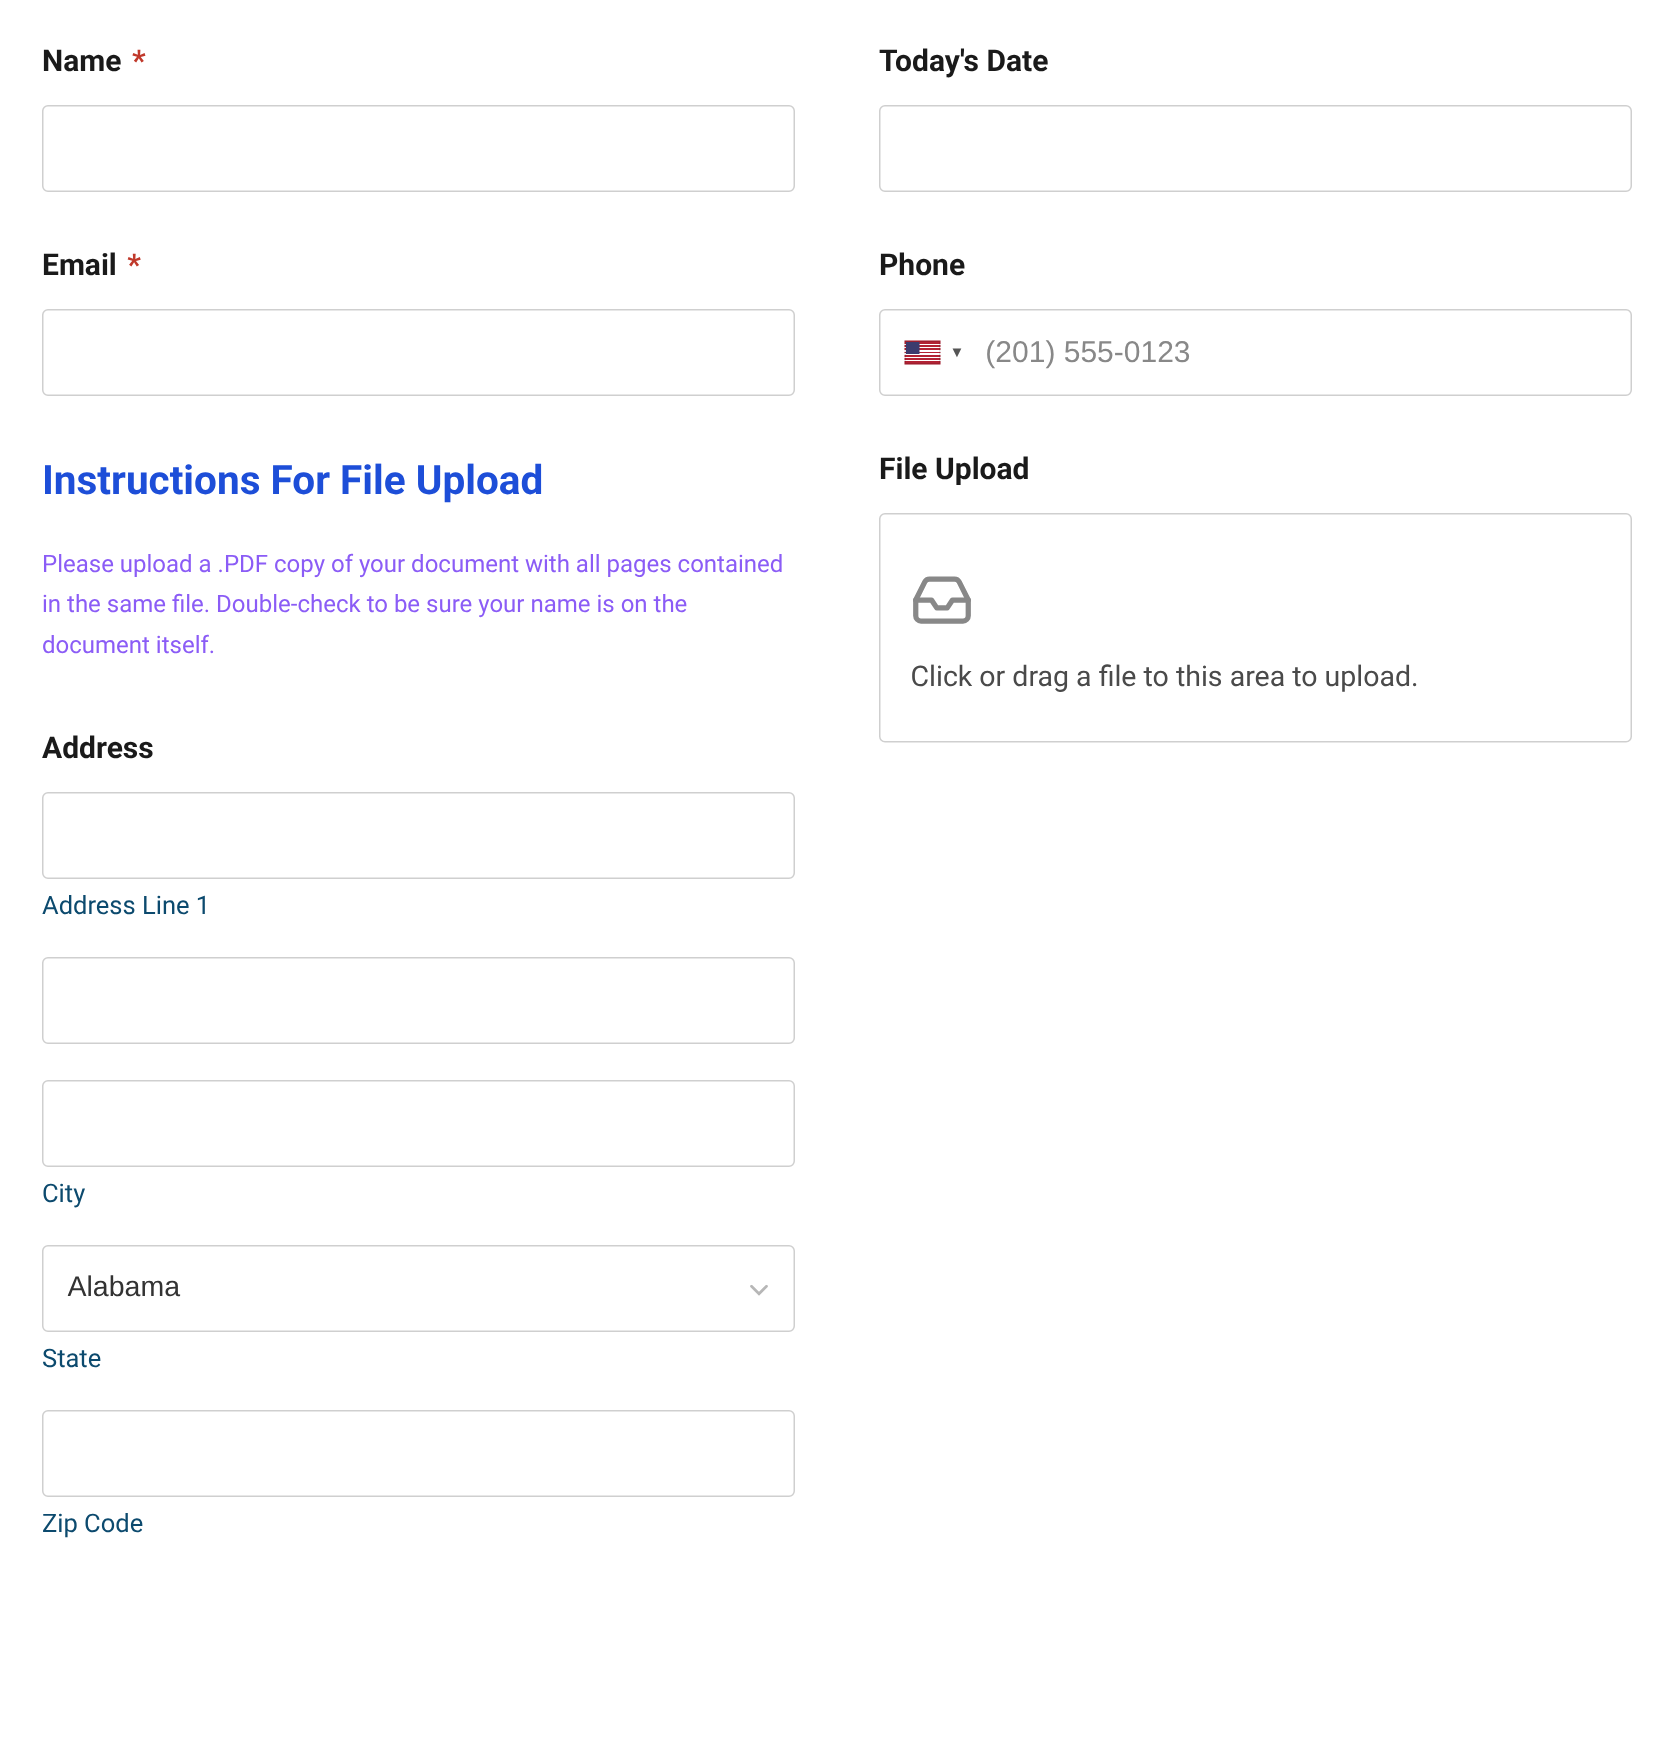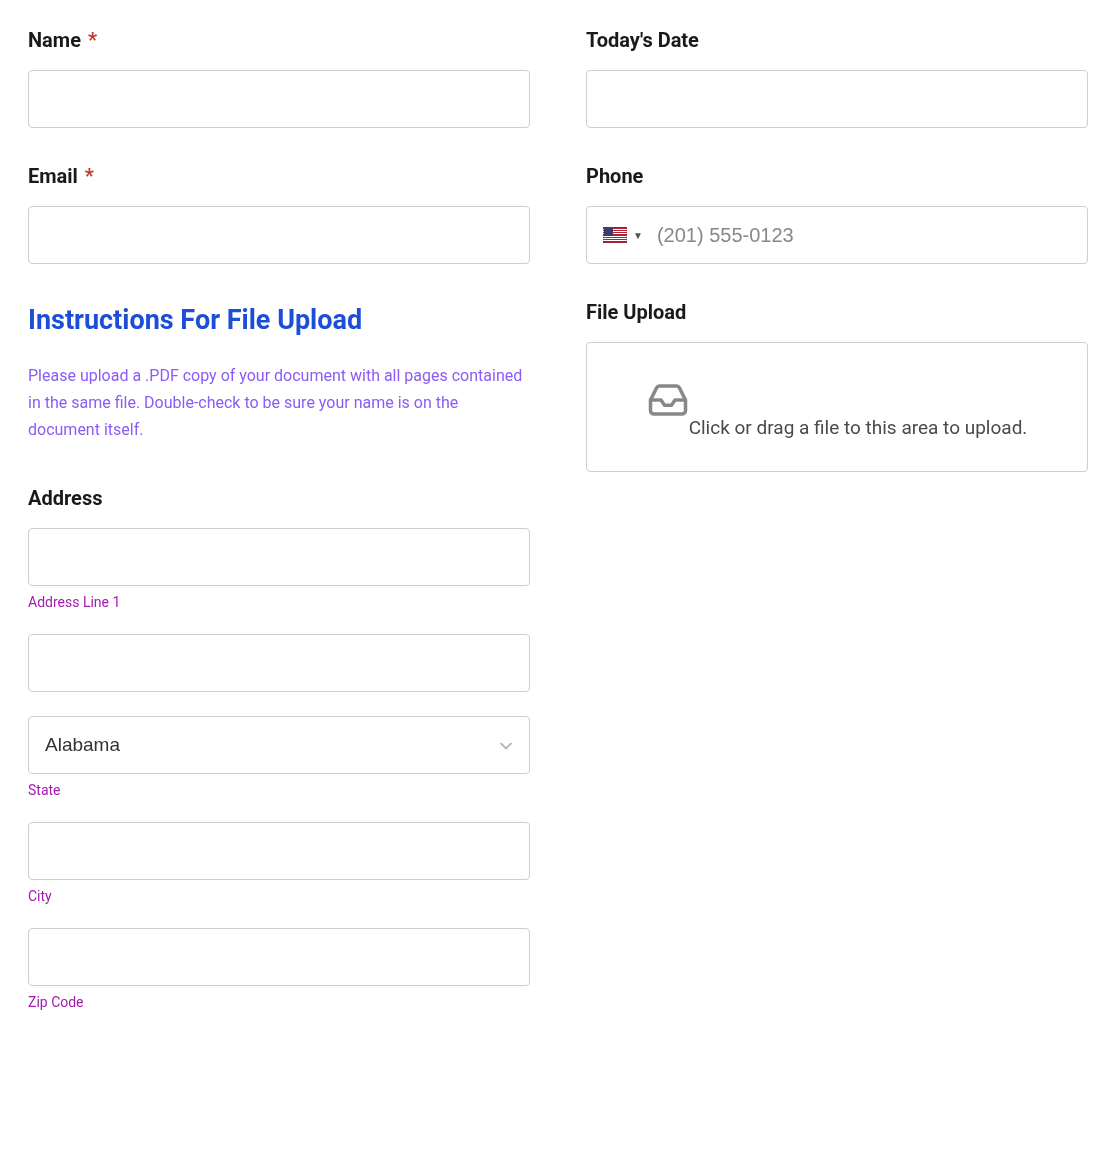--- a/index.html
+++ b/index.html
@@ -30,22 +30,22 @@
       height: 58px;
       border: 1px solid #cfcfcf;
       border-radius: 4px;
       background: #fff;
       padding: 0 16px;
       font-size: 19px;
       color: #333;
     }
     .text-input::placeholder { color: #888; }
     .sub-label {
-      font-size: 14px;
-      color: #a21caf;
+      font-size: 17px;
+      color: #0c4a6e;
       margin-top: 8px;
     }
     .heading {
       font-size: 27px;
       font-weight: 700;
       color: #1d4ed8;
       margin-top: 4px;
       margin-bottom: 26px;
     }
     .instructions {
@@ -117,21 +117,22 @@
       color: #333;
       background: transparent;
     }
     .phone-input::placeholder { color: #888; }
     .upload-area {
       width: 100%;
       border: 1px solid #cfcfcf;
       border-radius: 4px;
       background: #fff;
       display: flex;
-      align-items: flex-end;
+      flex-direction: column;
+      align-items: flex-start;
       justify-content: center;
       padding: 36px 20px 32px;
       cursor: pointer;
     }
     .upload-icon { color: #888; margin-bottom: 14px; }
     .upload-text { font-size: 19px; color: #4a4a4a; }
     .textarea {
       width: 100%;
       height: 480px;
       border: 1px solid #cfcfcf;
@@ -180,41 +181,41 @@
     <div class="address-block">
       <label class="label">Address</label>
 
       <div class="address-row">
         <input type="text" class="text-input" style="">
         <div class="sub-label">Address Line 1</div>
       </div>
 
       <div class="address-row">
         <input type="text" class="text-input" style="">
+      </div>
+
+      <div class="address-row">
+        <input type="text" class="text-input" style="">
+        <div class="sub-label">City</div>
       </div>
 
       <div class="address-row">
         <div class="select-wrap">
           <select class="select-input">
             <option>Alabama</option>
           </select>
           <span class="select-caret">
             <svg width="12" height="8" viewBox="0 0 12 8" fill="currentColor">
                 <path d="M1 1l5 5 5-5" stroke="currentColor" stroke-width="1.8" fill="none" stroke-linecap="round"></path>
               </svg>
           </span>
         </div>
         <div class="sub-label">State</div>
       </div>
 
-      <div class="address-row">
-        <input type="text" class="text-input" style="">
-        <div class="sub-label">City</div>
-      </div>
-
       <div class="address-row" style="margin-bottom:0;">
         <input type="text" class="text-input" style="">
         <div class="sub-label">Zip Code</div>
       </div>
     </div>
 
   </div>
 
   <div class="col">
 

